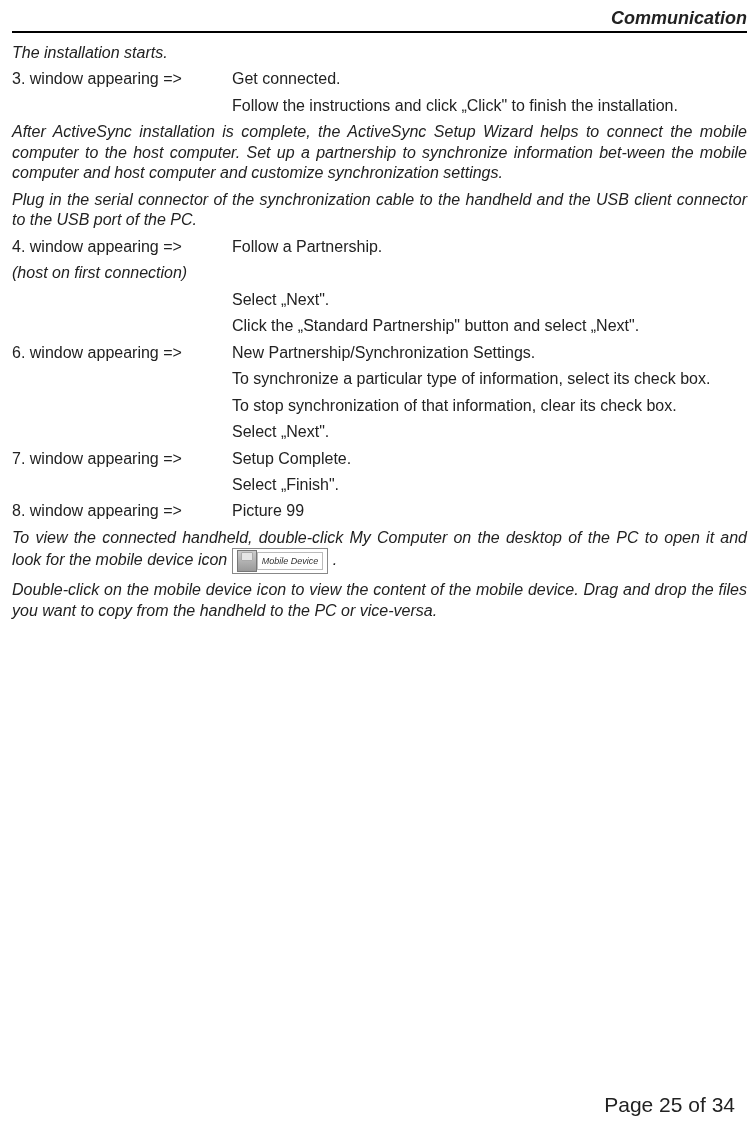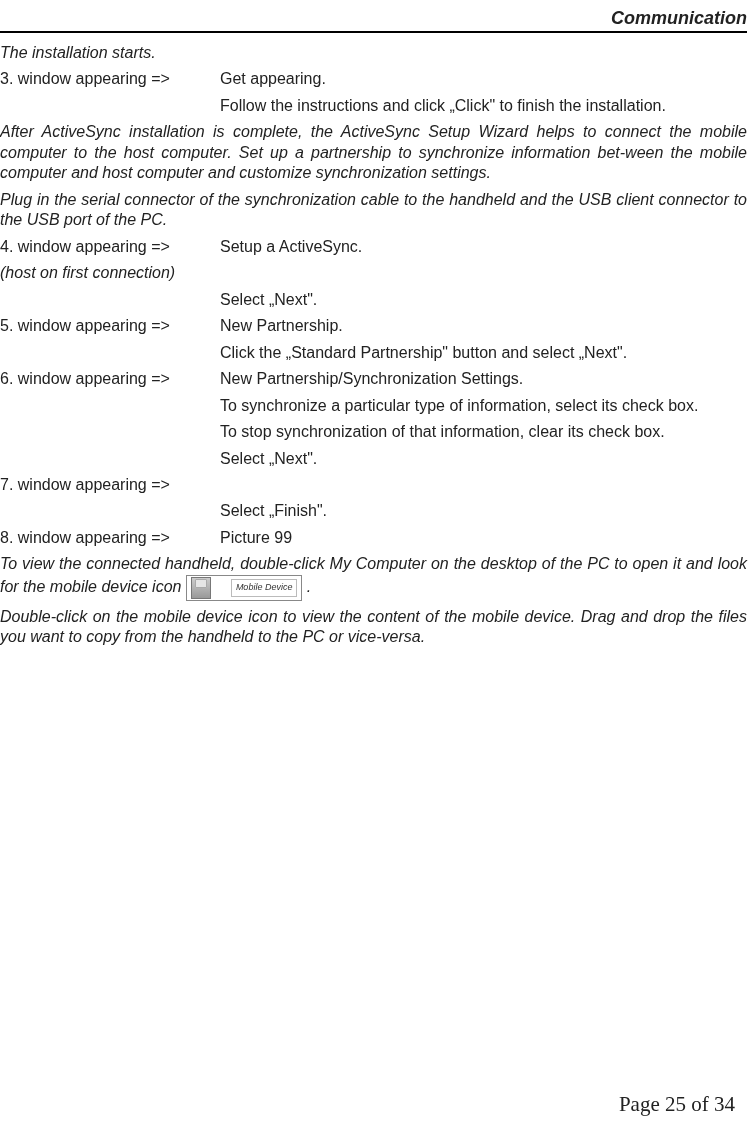--- a/index.html
+++ b/index.html
@@ -5,21 +5,21 @@
   body {
     margin: 0;
     padding: 0;
     font-family: Arial, Helvetica, sans-serif;
     font-size: 16px;
     color: #222;
     width: 755px;
     background: #fff;
   }
   .page {
-    padding: 8px 8px 12px 0;
+    padding: 8px 8px 12px 12px;
     box-sizing: border-box;
     position: relative;
     min-height: 1129px;
   }
   .header {
     text-align: right;
     font-style: italic;
     font-weight: bold;
     font-size: 18px;
     border-bottom: 2px solid #000;
@@ -48,21 +48,21 @@
   }
   .icon-container {
     display: inline-flex;
     align-items: center;
     vertical-align: middle;
     border: 1px solid #888;
     background: #fff;
     padding: 2px 4px;
     height: 26px;
     box-sizing: border-box;
-    gap: 20px;
+    gap: 0;
   }
   .icon-box {
     width: 18px;
     height: 20px;
     background: linear-gradient(#ccc,#999);
     border: 1px solid #777;
     position: relative;
   }
   .icon-box::after {
     content: "";
@@ -80,58 +80,54 @@
     background: #fff;
     padding: 0 4px;
     height: 16px;
     font-size: 9px;
     color: #333;
   }
   .footer {
     position: absolute;
     bottom: 12px;
     right: 20px;
-    font-family: Liberation Serif, serif;
+    font-family: Liberation Sans, sans-serif;
     font-size: 21px;
   }
 </style>
 </head>
 <body>
 
 <div class="page">
   <div class="header">Communication</div>
 
   <div class="para">The installation starts.</div>
 
   <div class="row">
     <div class="left">3. window appearing =&gt;</div>
-    <div class="right">Get appearing.</div>
+    <div class="right">Get connected.</div>
   </div>
   <div class="row">
     <div class="left"></div>
     <div class="right">Follow the instructions and click „Click" to finish the installation.</div>
   </div>
 
   <div class="para justify">After ActiveSync installation is complete, the ActiveSync Setup Wizard helps to connect the mobile computer to the host computer. Set up a partnership to synchronize information bet-ween the mobile computer and host computer and customize synchronization settings.</div>
   <div class="para justify">Plug in the serial connector of the synchronization cable to the handheld and the USB client connector to the USB port of the PC.</div>
 
   <div class="row">
     <div class="left">4. window appearing =&gt;</div>
-    <div class="right">Setup a ActiveSync.</div>
+    <div class="right">Follow a Partnership.</div>
   </div>
   <div class="para">(host on first connection)</div>
   <div class="row">
     <div class="left"></div>
     <div class="right">Select „Next".</div>
   </div>
 
-  <div class="row">
-    <div class="left">5. window appearing =&gt;</div>
-    <div class="right">New Partnership.</div>
-  </div>
   <div class="row">
     <div class="left"></div>
     <div class="right">Click the „Standard Partnership" button and select „Next".</div>
   </div>
 
   <div class="row">
     <div class="left">6. window appearing =&gt;</div>
     <div class="right">New Partnership/Synchronization Settings.</div>
   </div>
   <div class="row">
@@ -142,20 +138,21 @@
     <div class="left"></div>
     <div class="right">To stop synchronization of that information, clear its check box.</div>
   </div>
   <div class="row">
     <div class="left"></div>
     <div class="right">Select „Next".</div>
   </div>
 
   <div class="row">
     <div class="left">7. window appearing =&gt;</div>
+    <div class="right">Setup Complete.</div>
   </div>
   <div class="row">
     <div class="left"></div>
     <div class="right">Select „Finish".</div>
   </div>
 
   <div class="row">
     <div class="left">8. window appearing =&gt;</div>
     <div class="right">Picture 99</div>
   </div>

